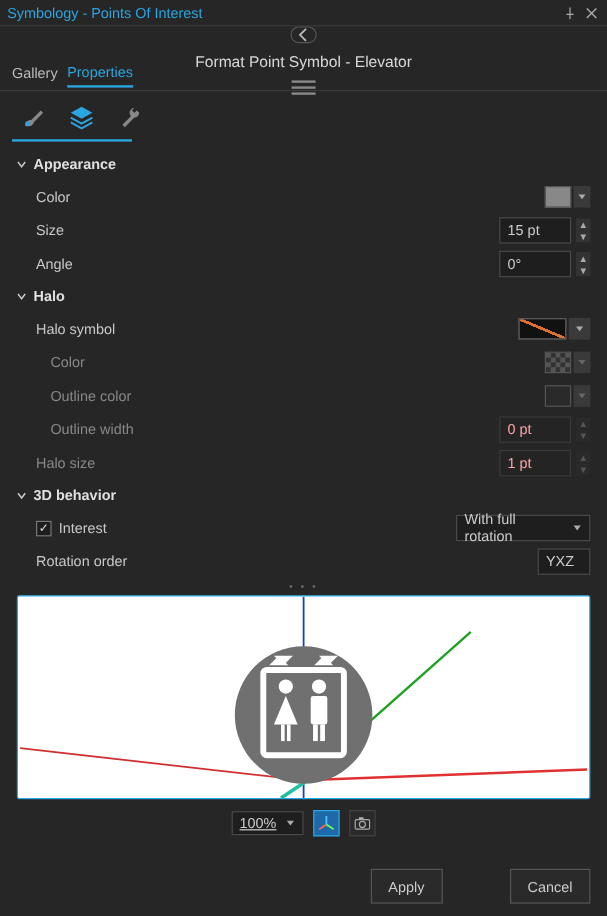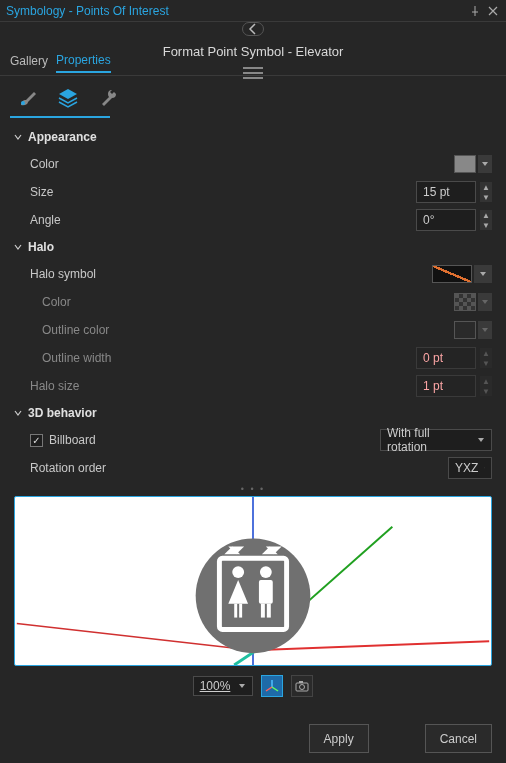--- a/index.html
+++ b/index.html
@@ -295,21 +295,21 @@
     <span class="chev">
       <svg width="8" height="8" viewBox="0 0 8 8">
           <path d="M1 2 L4 6 L7 2" stroke="#ccc" stroke-width="1.2" fill="none"></path>
         </svg>
     </span>
     <span>3D behavior</span>
   </div>
 
   <div class="row indent1">
     <div class="checkbox">✓</div>
-    <span class="lbl" style="margin-left:6px">Billboard</span>
+    <span class="lbl" style="margin-left:6px">Interest</span>
     <div class="ctrl">
       <div class="dropdown" style="width:112px">
         <span class="cv">With full rotation</span>
         <svg width="8" height="8" viewBox="0 0 8 8">
             <path d="M1 2 L4 6 L7 2" fill="#aaa"></path>
           </svg>
       </div>
     </div>
   </div>
 

